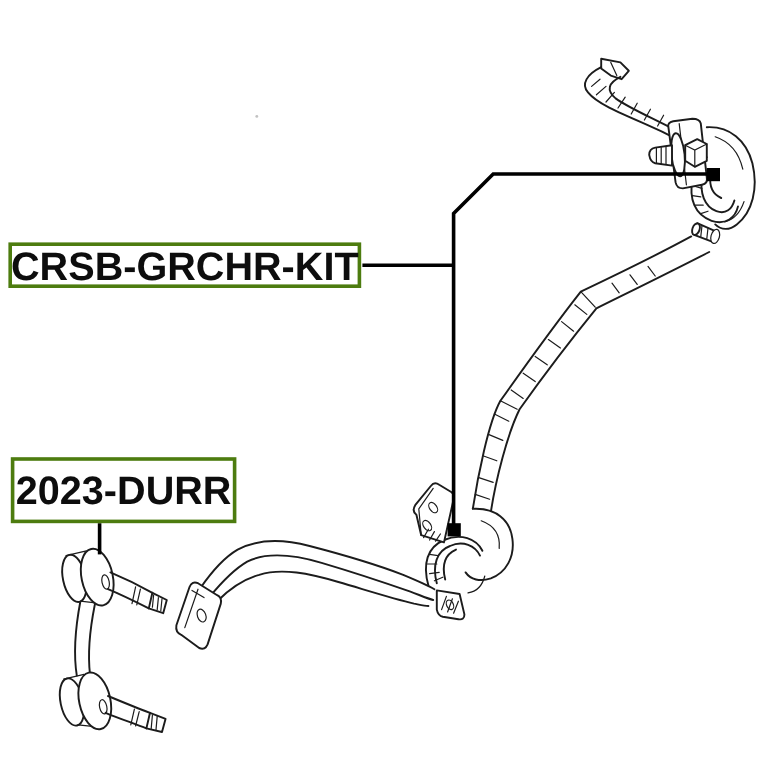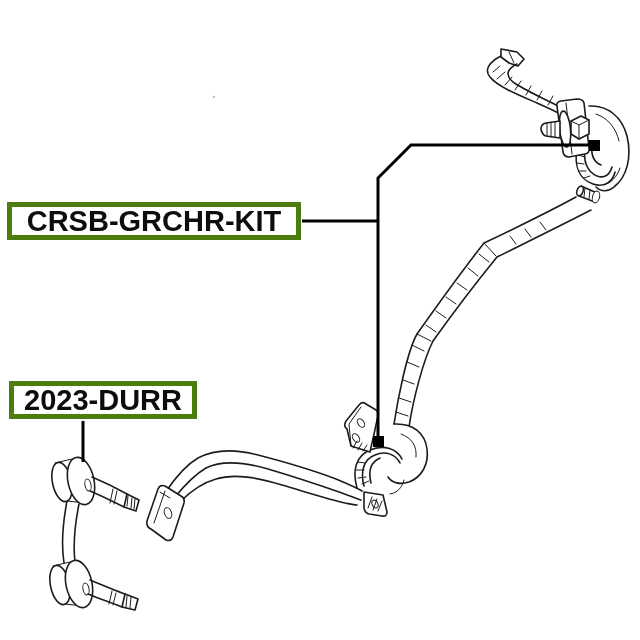--- a/index.html
+++ b/index.html
@@ -4,25 +4,25 @@
 <style>
   html,body{margin:0;padding:0;background:#fff;}
   .stage{position:relative;width:640px;height:640px;background:#ffffff;overflow:hidden;
          font-family:"Liberation Sans", sans-serif;}
   .stage svg{position:absolute;left:0;top:0;}
   .ln{fill:none;stroke:#1c1c1c;stroke-width:1.6;stroke-linecap:round;stroke-linejoin:round;}
   .thin{fill:none;stroke:#1c1c1c;stroke-width:1;stroke-linecap:round;}
   .wfill{fill:#ffffff;}
   .leader{fill:none;stroke:#000000;stroke-width:3;stroke-linecap:butt;stroke-linejoin:miter;}
   .dot{fill:#000000;stroke:none;}
-  .part-label{position:absolute;box-sizing:border-box;border:5px solid #4d7c0f;background:#ffffff;
+  .part-label{position:absolute;box-sizing:border-box;border:3px solid #4d7c0f;background:#ffffff;
       display:flex;align-items:center;justify-content:center;color:#0d0d0d;
-      font-weight:bold;font-size:29px;line-height:1;white-space:nowrap;letter-spacing:0px;}
+      font-weight:bold;font-size:33px;line-height:1;white-space:nowrap;letter-spacing:0px;}
   .label-kit{left:7px;top:202px;width:294px;height:38px;}
-  .label-link{left:9px;top:381px;width:188px;height:38px;}
+  .label-link{left:9px;top:381px;width:188px;height:55px;}
 </style>
 </head>
 <body>
 
 <div class="stage">
 
   <svg width="640" height="640" viewBox="0 0 640 640">
 
     <g>
       <path class="ln" d="M576,197 C541,216 503,234 484,243 C462,271 434,310 417,334 C407,352 398,398 394,424"></path>

